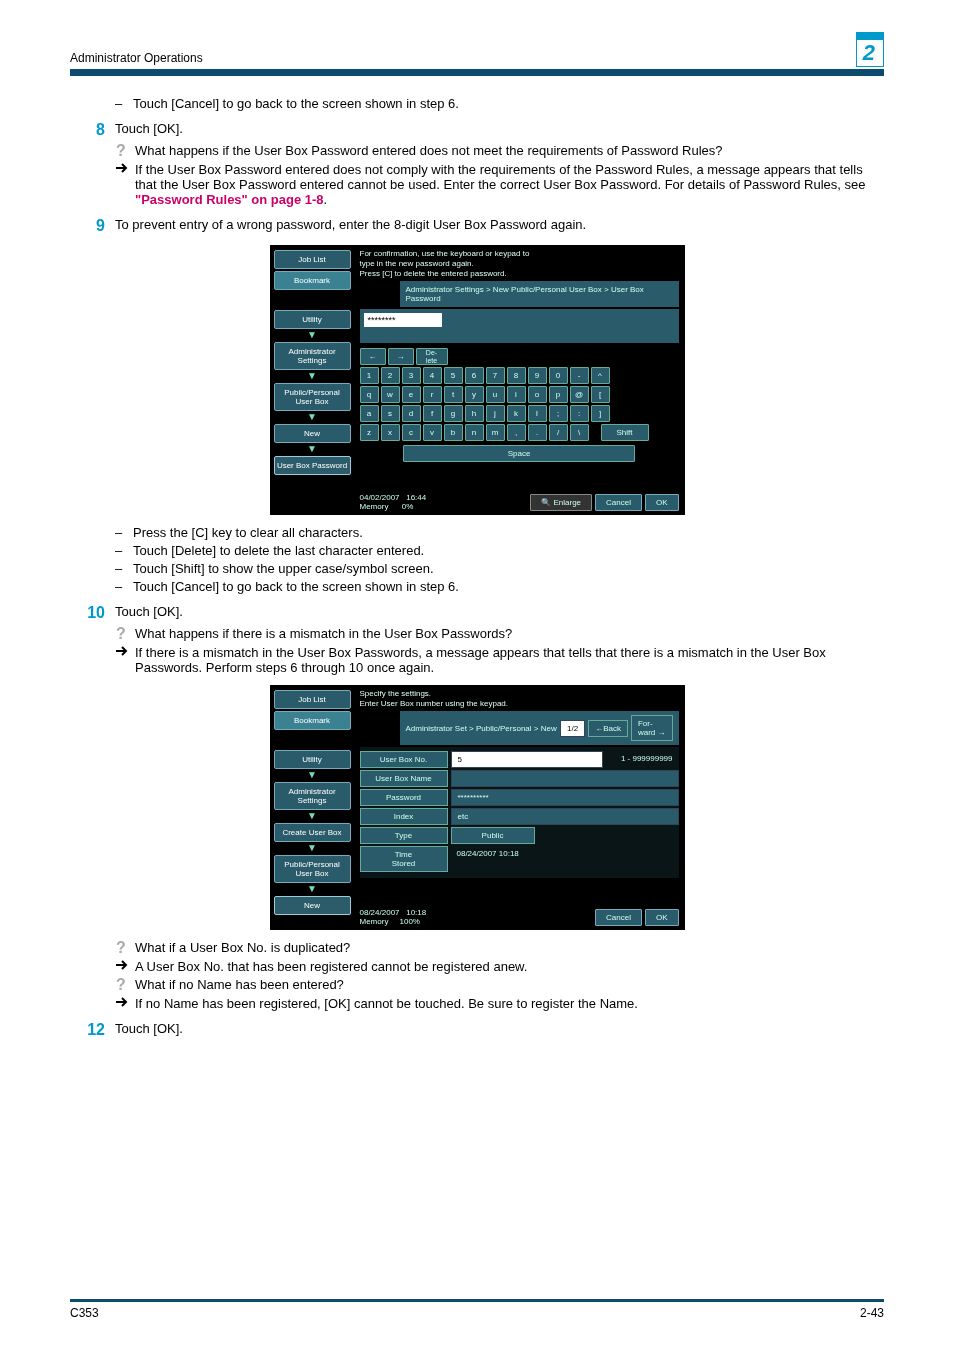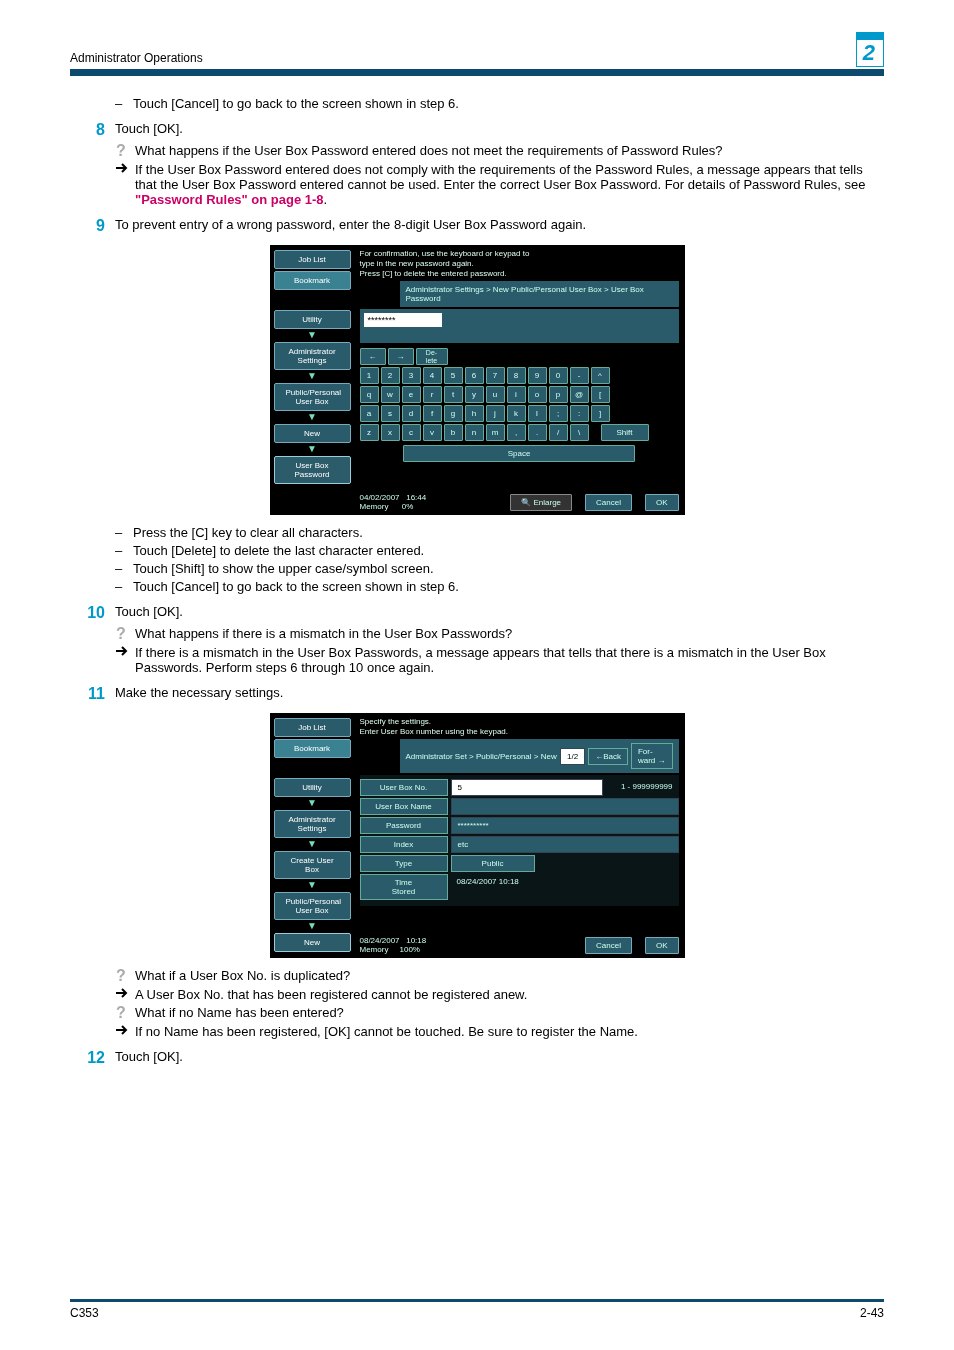--- a/index.html
+++ b/index.html
@@ -99,21 +99,21 @@
     box-sizing: border-box;
     height: 100%;
     font-size: 8px;
     color: #fff;
   }
   .ss-btn {
     background: #2a5b6b;
     border: 1px solid #7ab;
     color: #fff;
     text-align: center;
-    padding: 4px 11px;
+    padding: 4px 2px;
     margin-bottom: 2px;
     font-size: 8px;
     border-radius: 2px;
   }
   .ss-btn.light { background: #3a8292; }
   .ss-btn.active { background: #2c5b6a; border:1px solid #9cd; }
   .ss-arrow {
     text-align: center;
     color: #7db;
     font-size: 10px;
@@ -176,21 +176,21 @@
     bottom: 4px;
     left: 0;
     right: 6px;
     display: flex;
     justify-content: space-between;
     align-items: center;
     font-size: 8px;
     color: #cfe;
   }
   .ss-footer .left { }
-  .ss-footer .right { display: flex; gap: 13px; align-items:flex-end;}
+  .ss-footer .right { display: flex; gap: 3px; align-items:flex-end;}
   .fbtn {
     background: #2a5b6b;
     border: 1px solid #7ab;
     padding: 3px 10px;
     color: #cfe;
     font-size: 8px;
     border-radius: 1px;
   }
   .fbtn.enlarge { background:#333; border-color:#888;}
   .field-row {
@@ -429,24 +429,20 @@
     <div class="a-row">
       <span class="a-mark">
           <svg width="14" height="12" viewBox="0 0 14 12">
             <path d="M1 6 L10 6 M7 2 L11 6 L7 10" stroke="#000" stroke-width="2" fill="none"></path>
           </svg>
         </span>
       <span>If there is a mismatch in the User Box Passwords, a message appears that tells that there is a mismatch in the User Box Passwords. Perform steps 6 through 10 once again.</span>
     </div>
   </div>
 
-  <div class="step-row">
-    <span class="step-num">11</span>
-    <span class="step-text">Make the necessary settings.</span>
-  </div>
 
   <div class="screenshot ss2">
     <div class="ss-left">
       <div class="ss-btn">Job List</div>
       <div class="ss-btn light">Bookmark</div>
       <div style="height:18px"></div>
       <div class="ss-btn">Utility</div>
       <div class="ss-arrow">▼</div>
       <div class="ss-btn">Administrator Settings</div>
       <div class="ss-arrow">▼</div>

